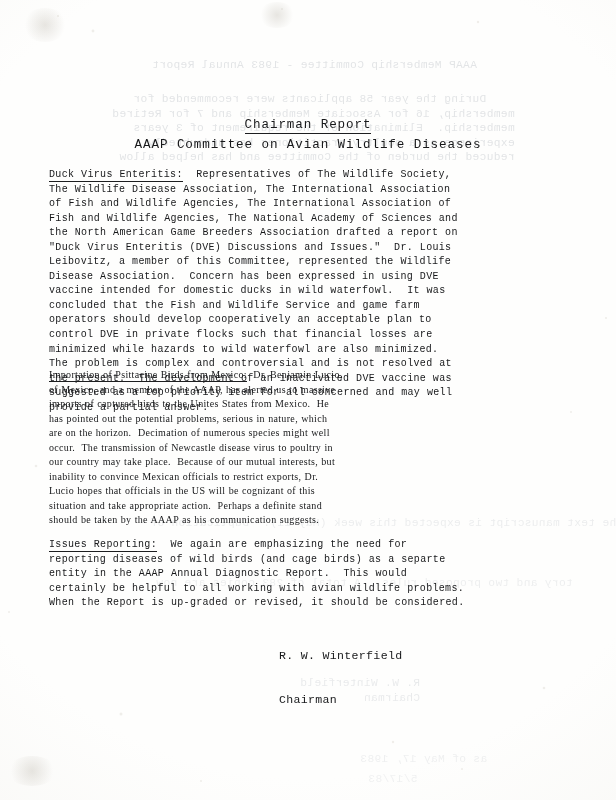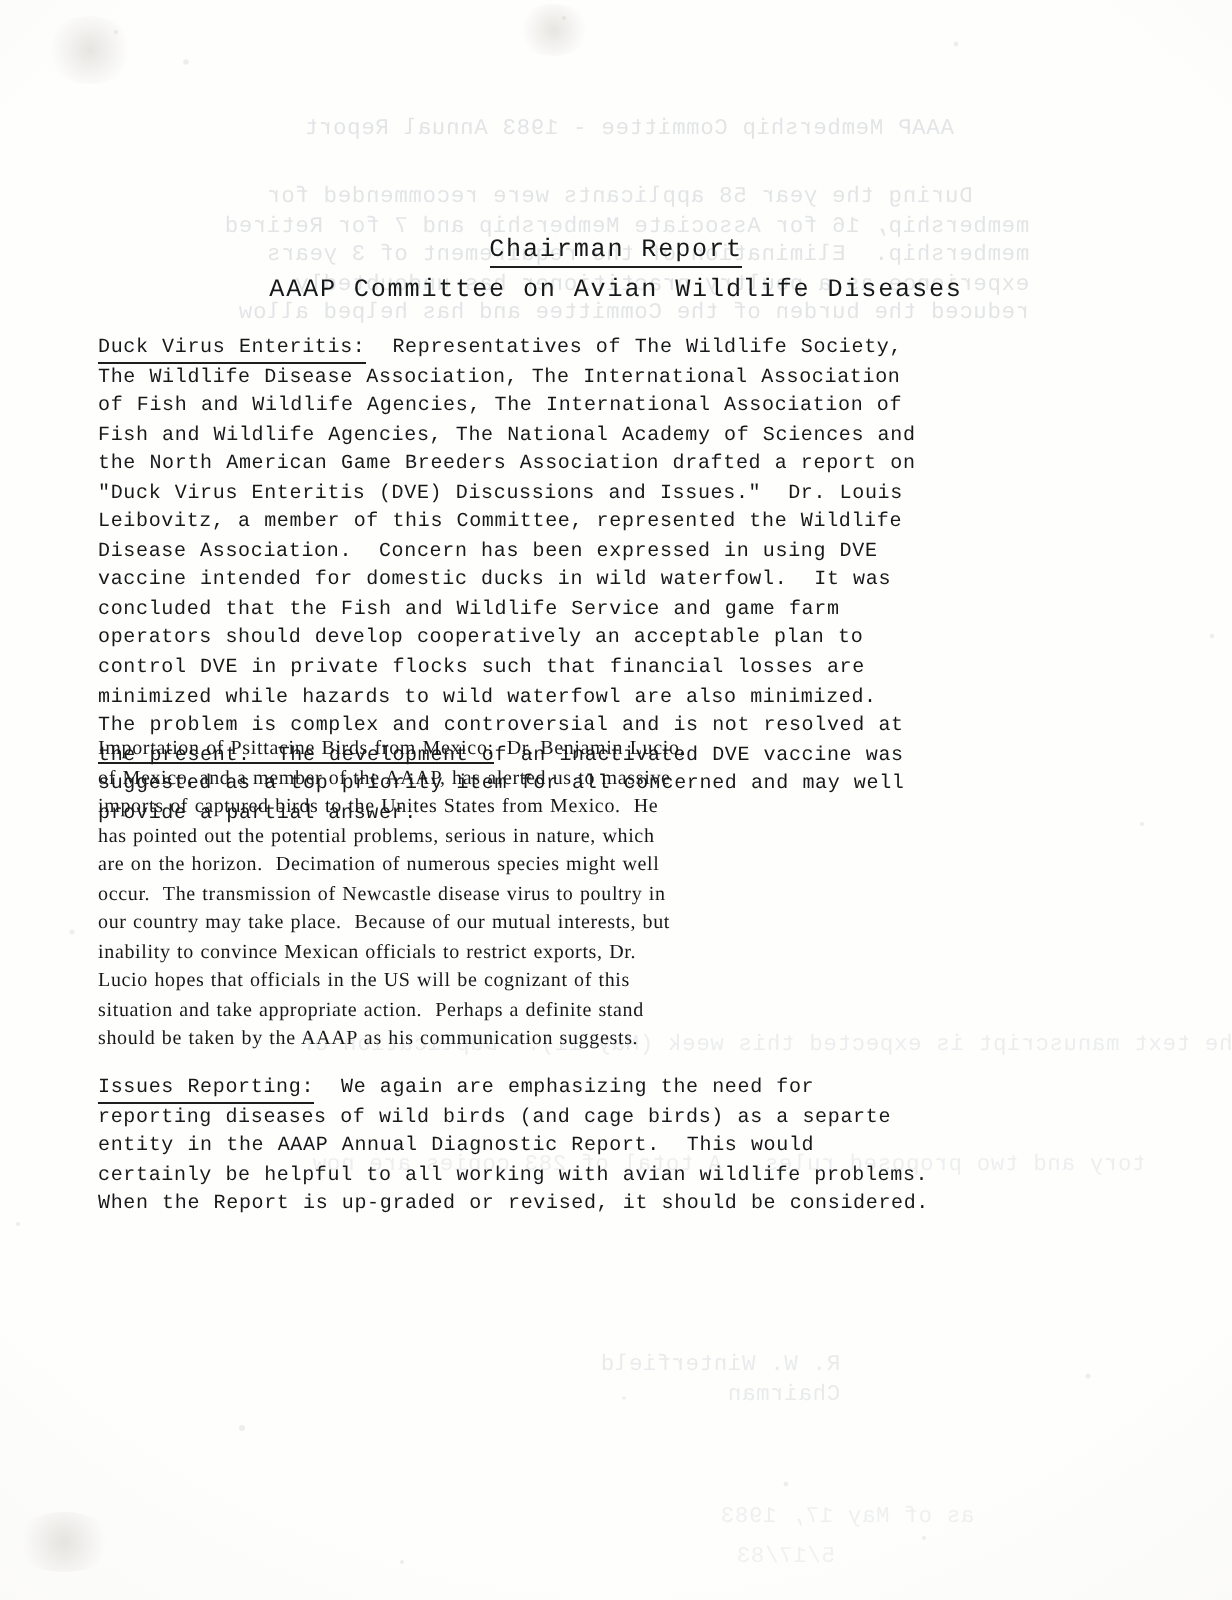--- a/index.html
+++ b/index.html
@@ -222,15 +222,19 @@
 Lucio hopes that officials in the US will be cognizant of this
 situation and take appropriate action.  Perhaps a definite stand
 should be taken by the AAAP as his communication suggests.</span></p>
 
     <p class="body-block" id="para-report"><span class="head-run">Issues Reporting:</span><span>  We again are emphasizing the need for
 reporting diseases of wild birds (and cage birds) as a separte
 entity in the AAAP Annual Diagnostic Report.  This would
 certainly be helpful to all working with avian wildlife problems.
 When the Report is up-graded or revised, it should be considered.</span></p>
 
+    <div class="signature">
+      <div>R. W. Winterfield</div>
+      <div>Chairman</div>
+    </div>
 
   </div>
 </div>
 
 </body></html>

